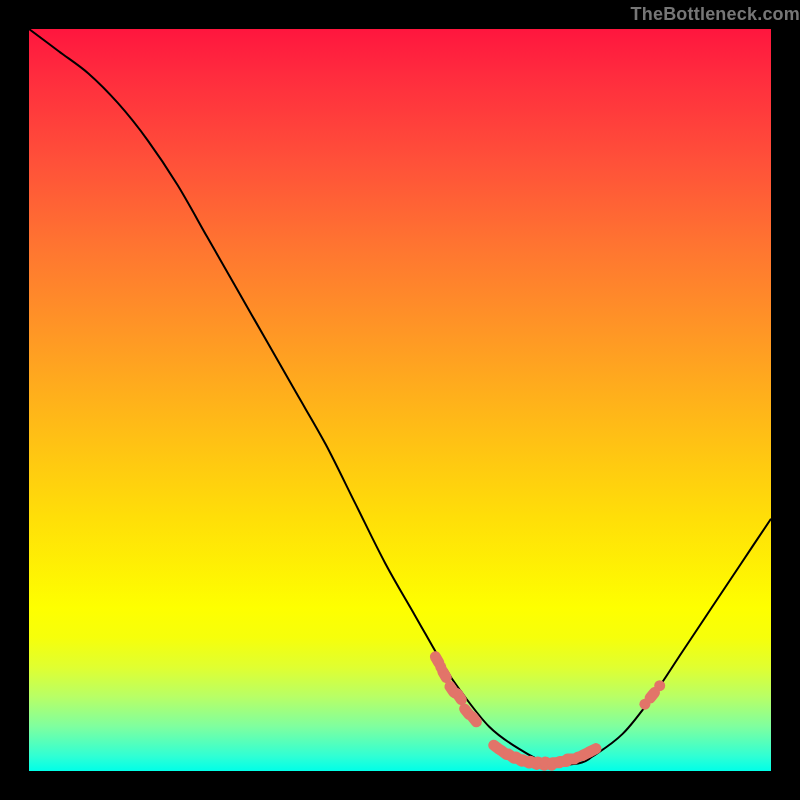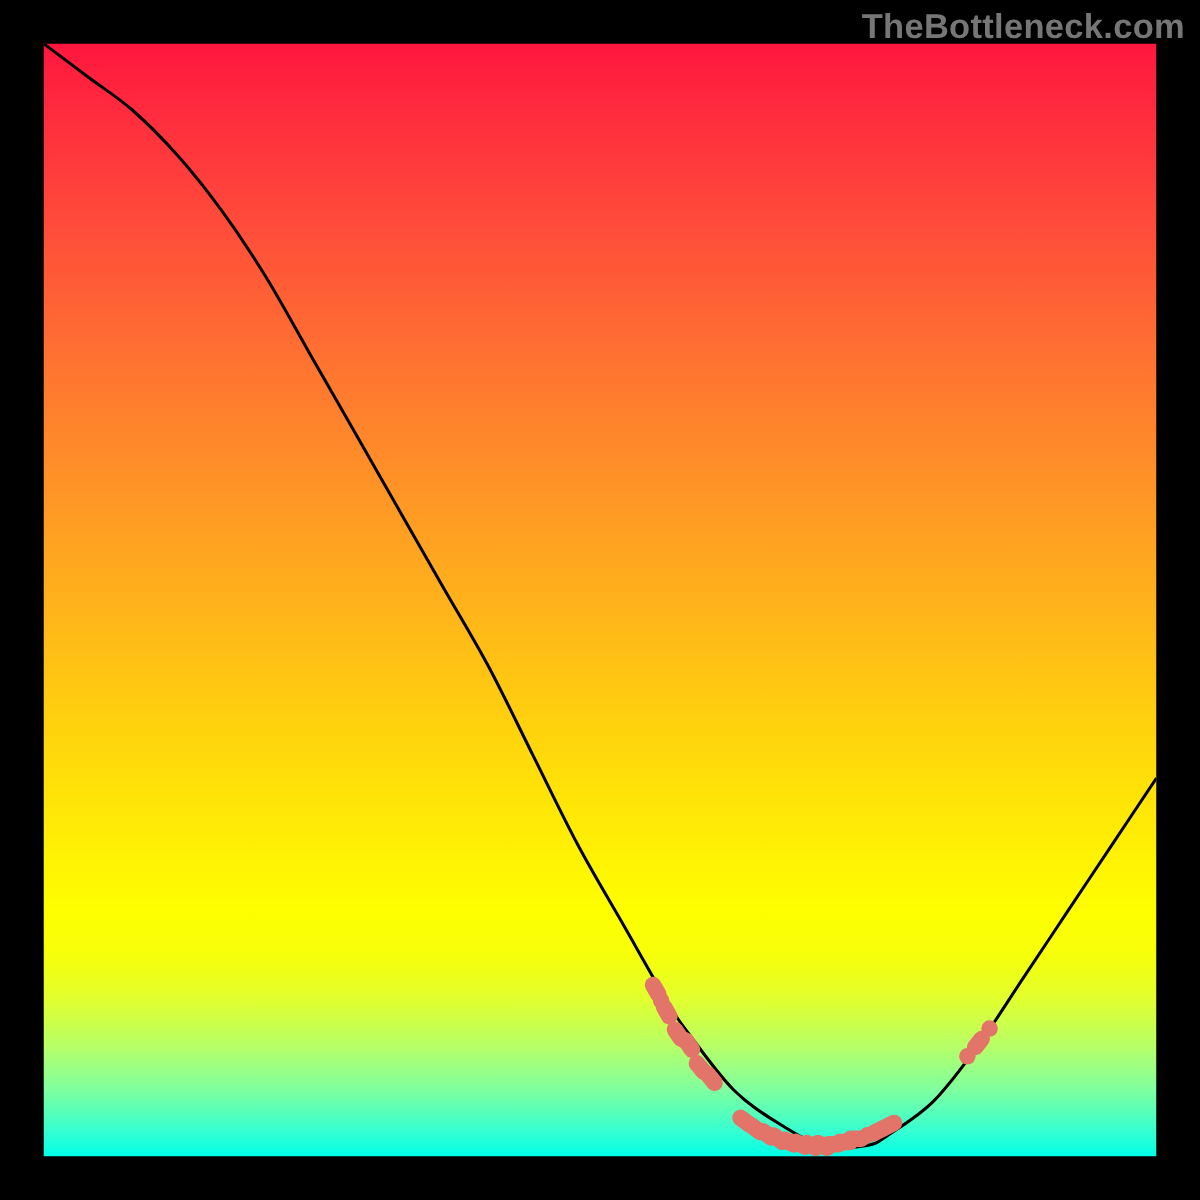--- a/index.html
+++ b/index.html
@@ -6,23 +6,23 @@
   html, body { width: 800px; height: 800px; overflow: hidden; background: #000; }
   .container {
     position: relative;
     width: 800px;
     height: 800px;
     background: #000;
   }
   .attribution {
     position: absolute;
     top: 4px;
-    right: 10px;
+    right: 0;
     font-family: Arial, Helvetica, sans-serif;
-    font-size: 23px;
+    font-size: 18px;
     font-weight: 600;
     color: #767676;
     letter-spacing: 0.2px;
   }
   .plot-area {
     position: absolute;
     left: 29px;
     top: 29px;
     width: 742px;
     height: 742px;

